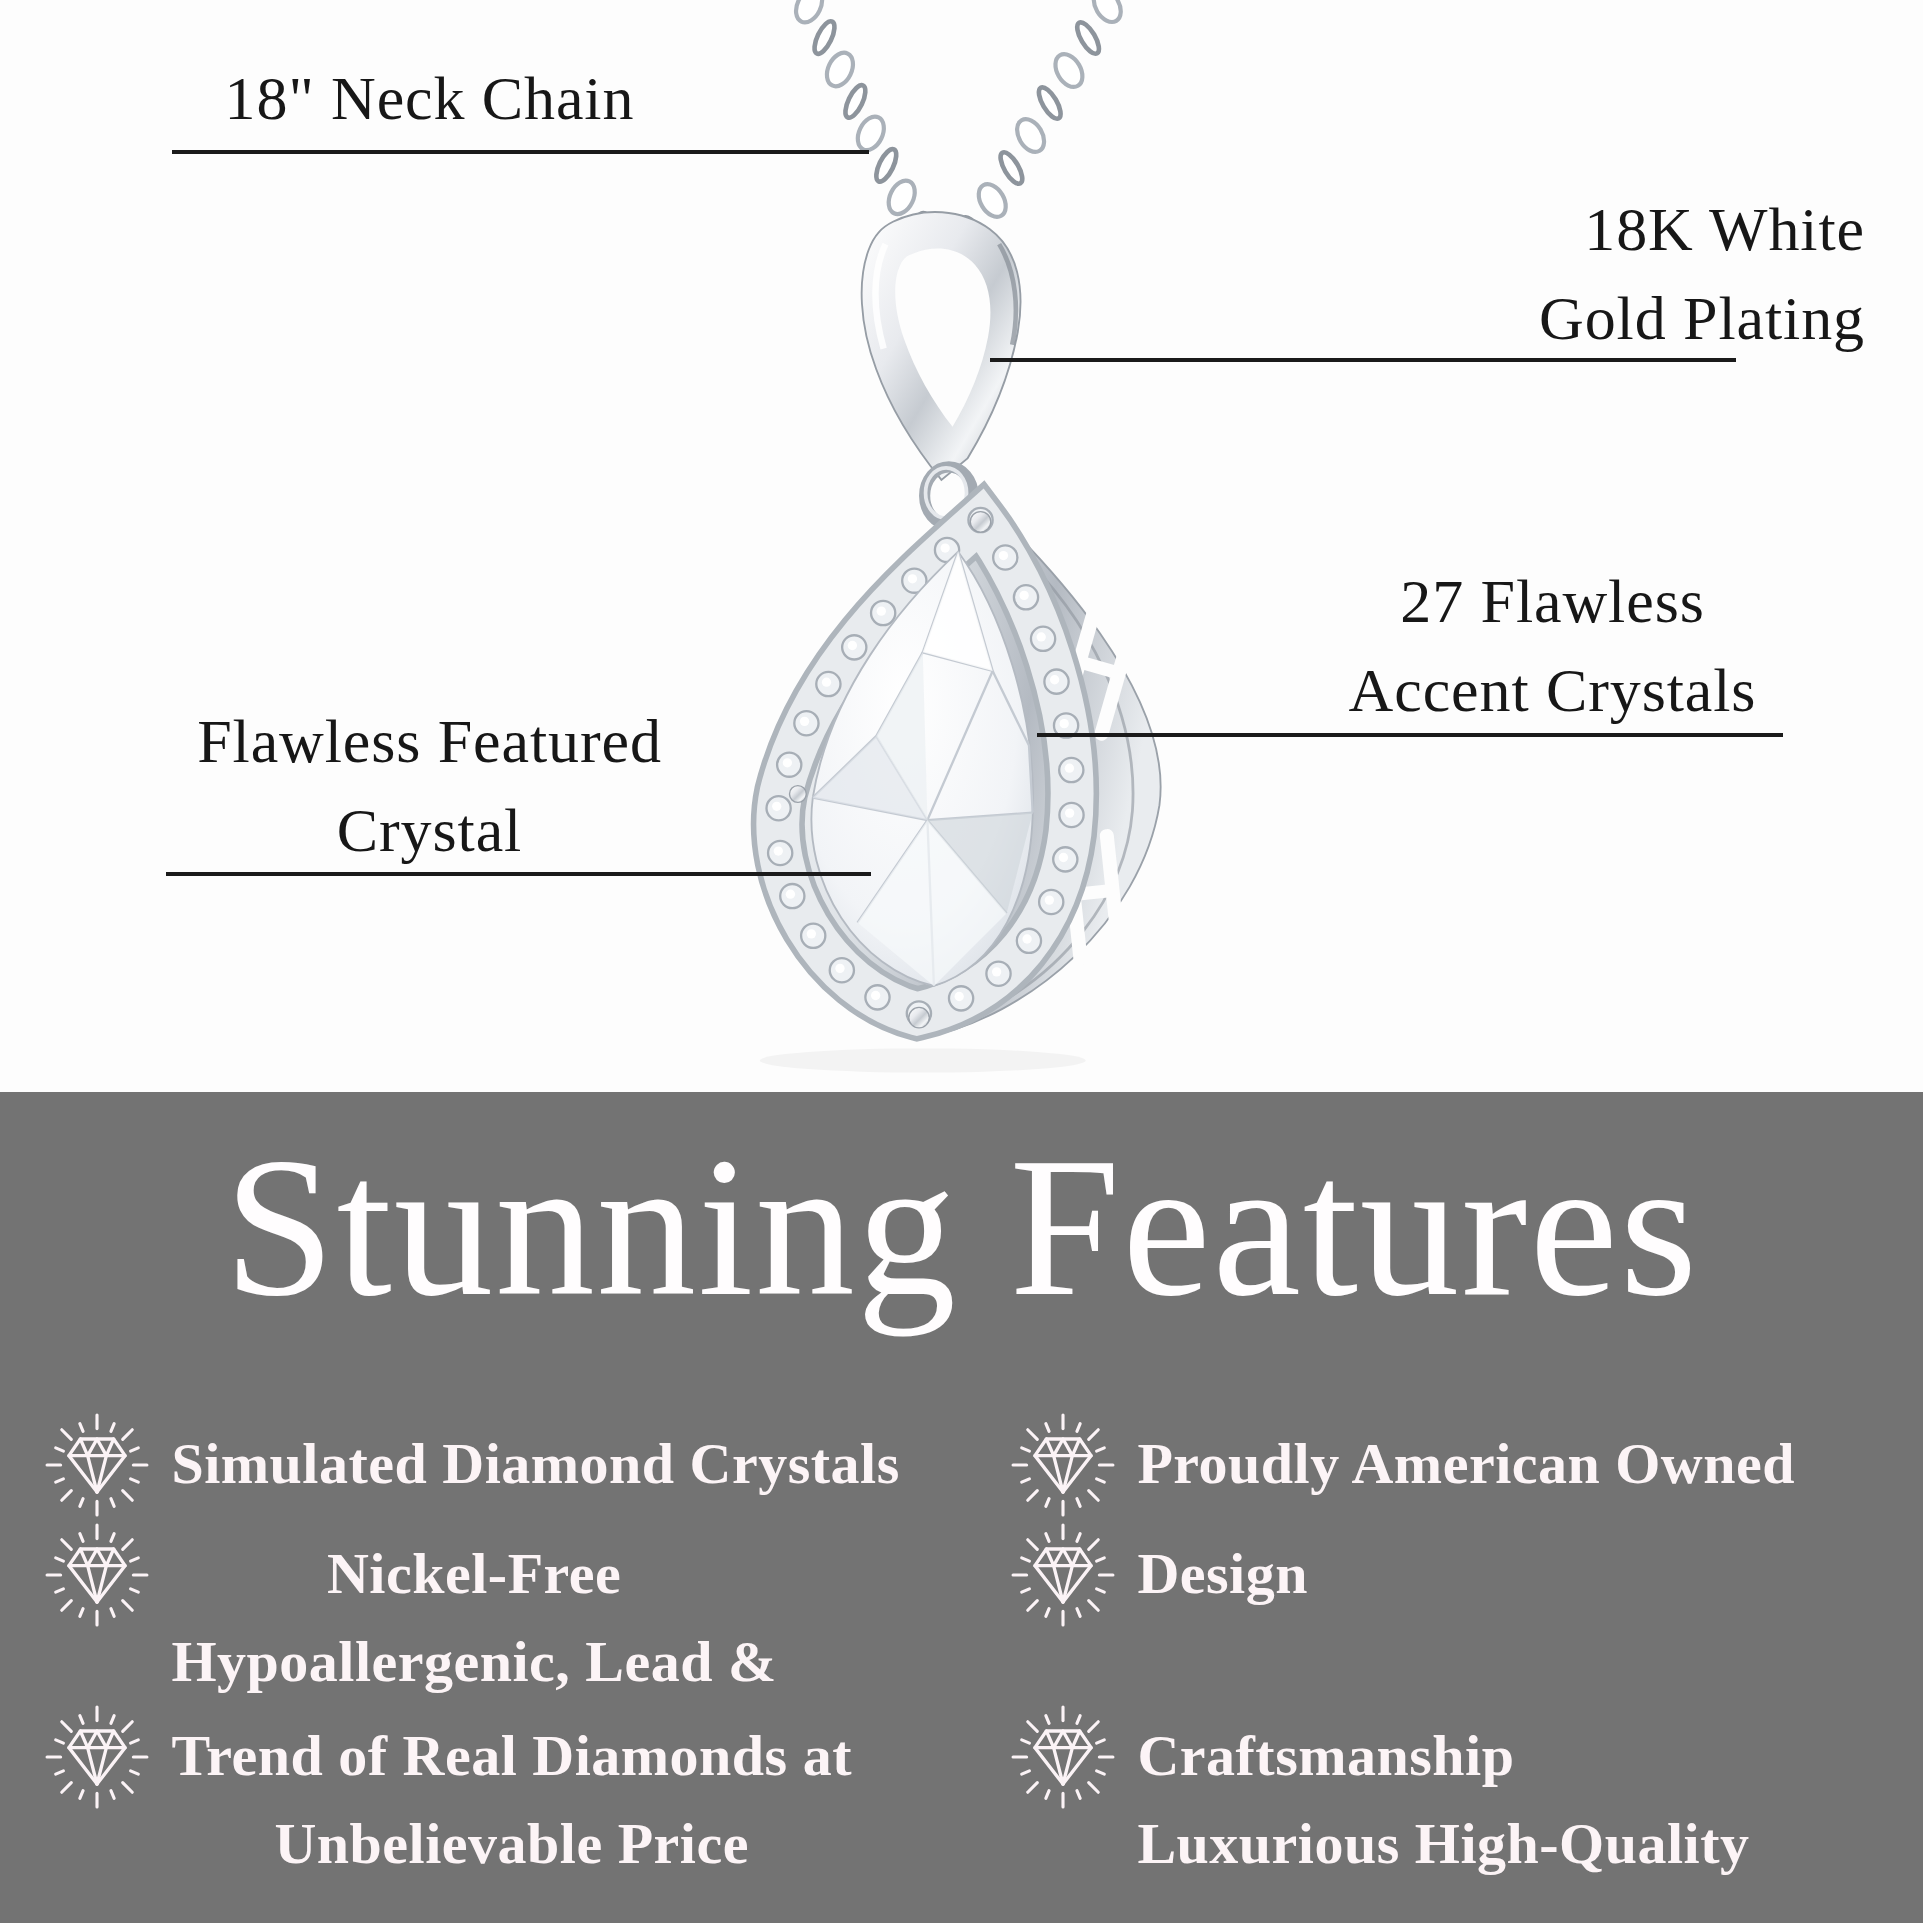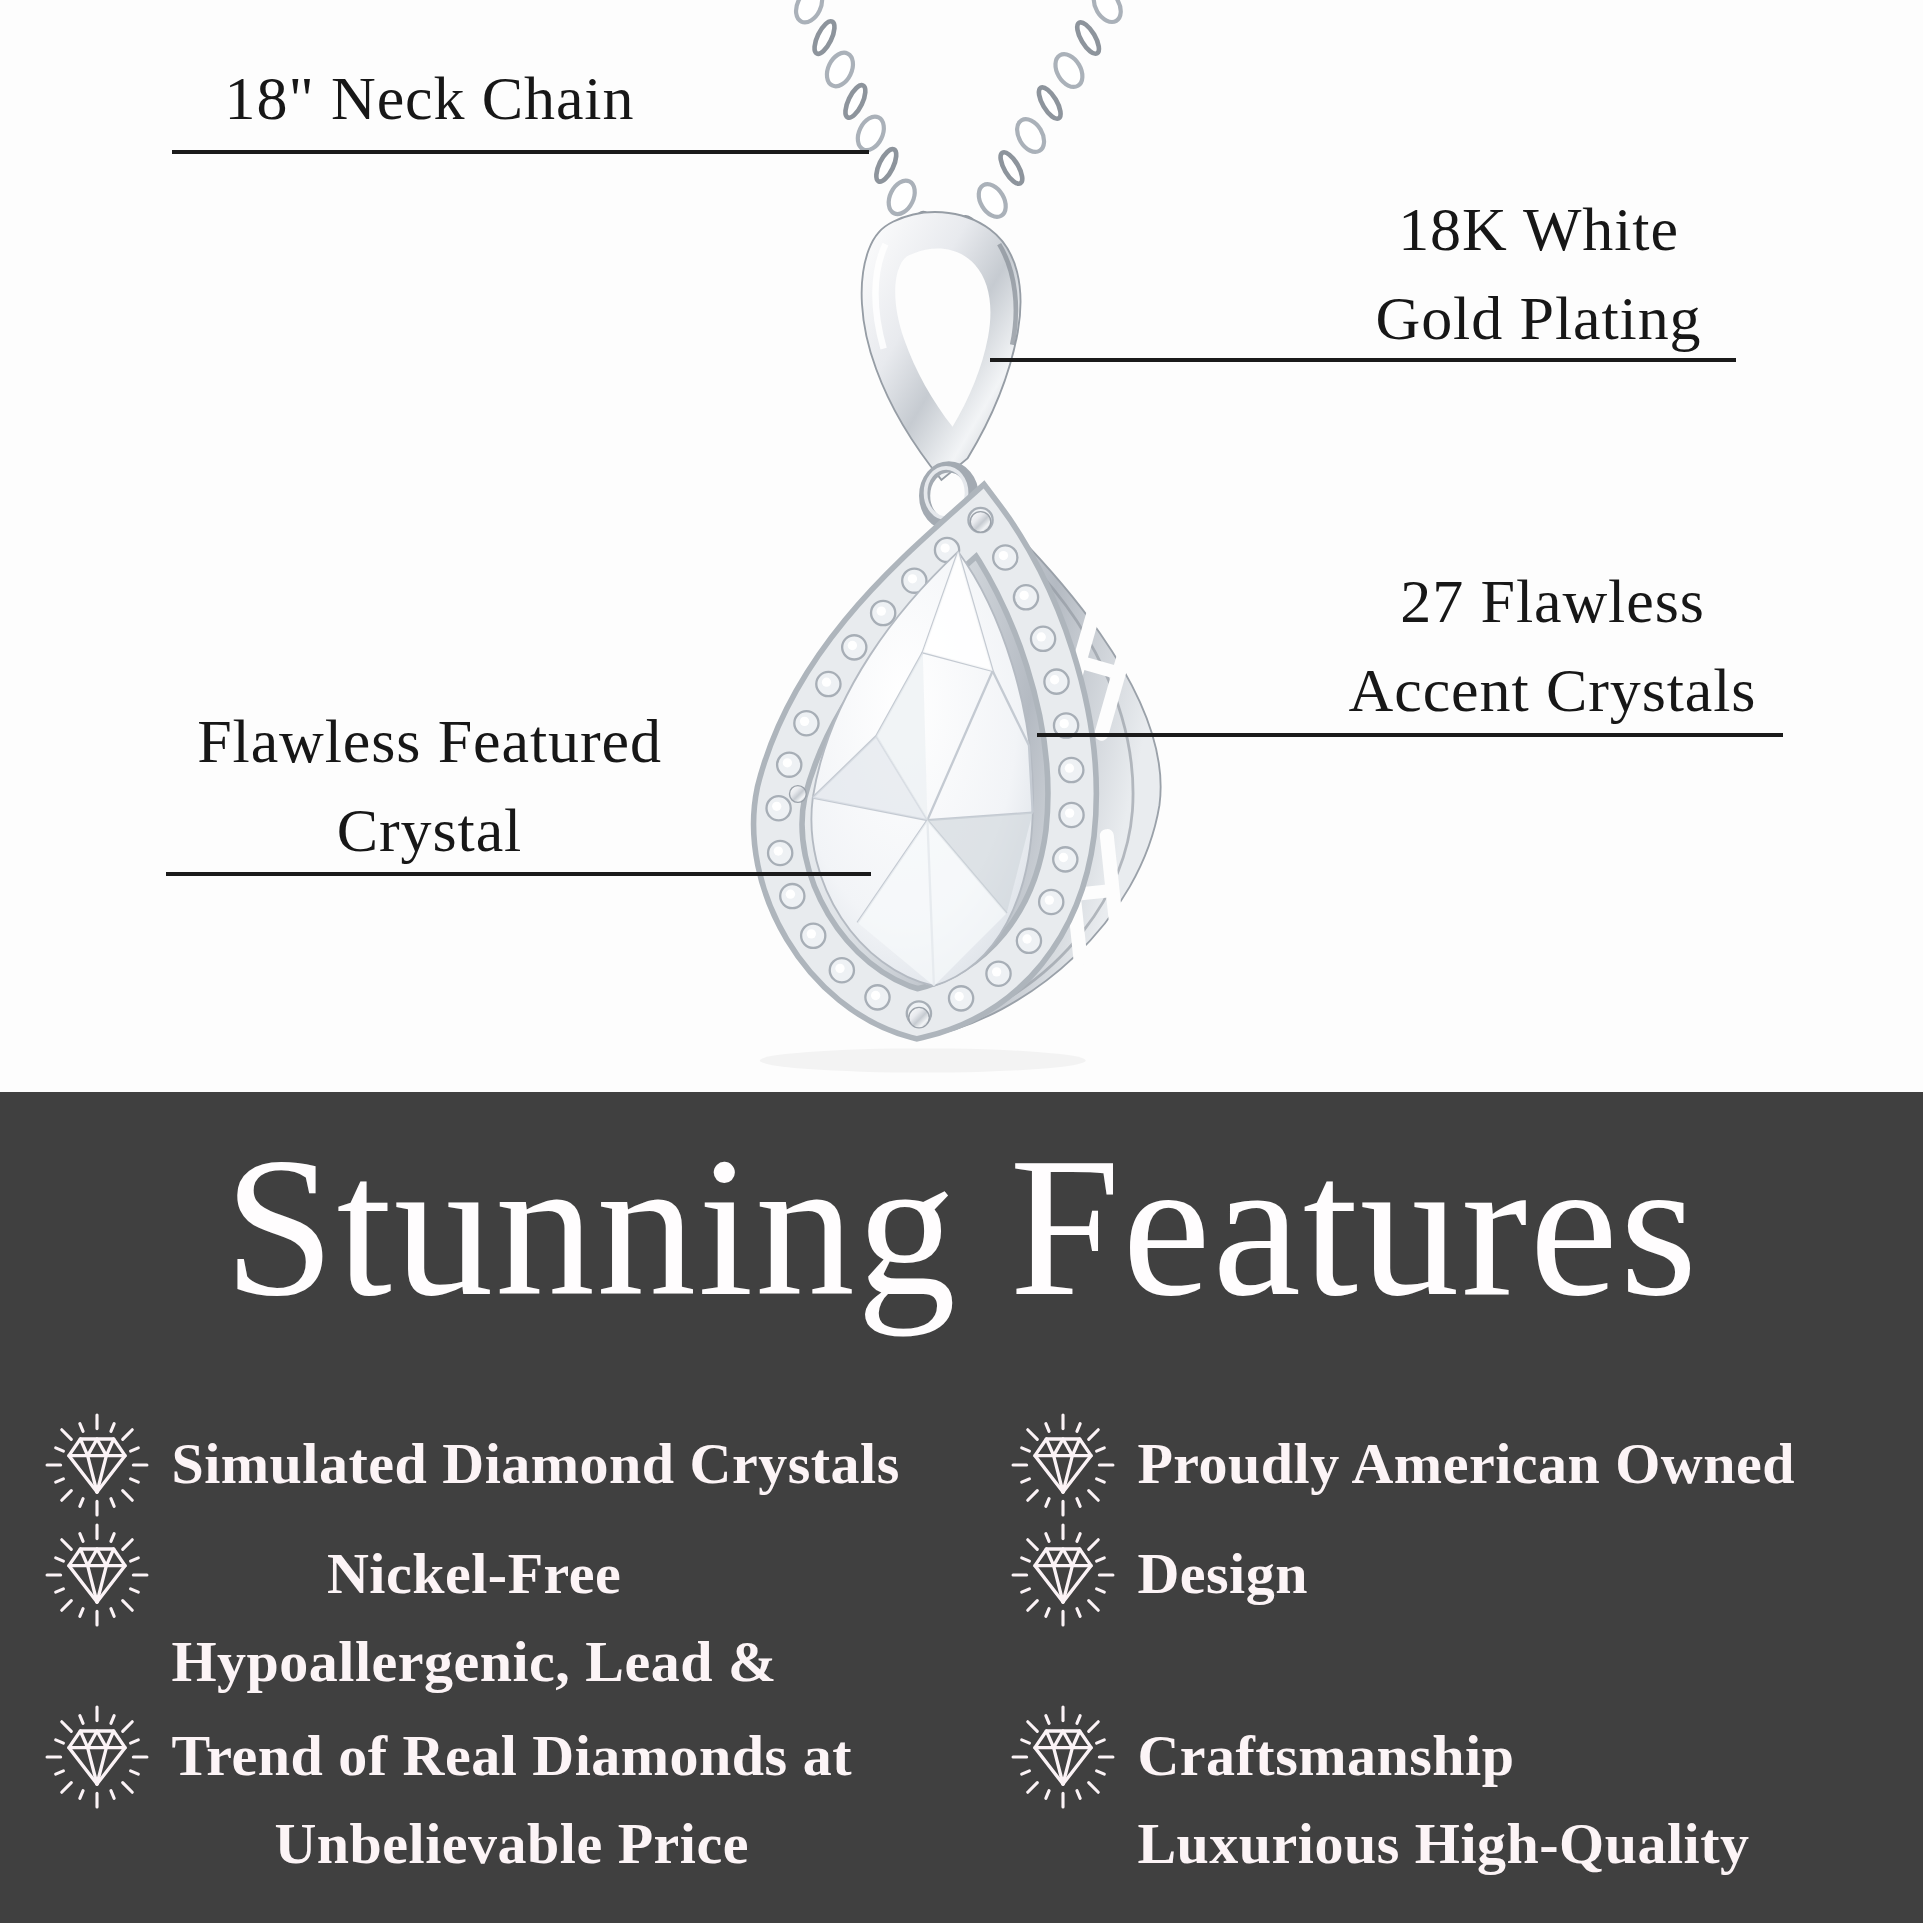--- a/index.html
+++ b/index.html
@@ -203,40 +203,40 @@
       <circle cx="296" cy="852" r="9"></circle>
       <circle cx="426" cy="1092" r="11"></circle>
     </g>
   </svg>
 
   <div class="callout" style="left:103px;top:54px;width:653px;">
     <span>18" Neck Chain</span>
   </div>
   <div class="callout-line" style="left:172px;top:150px;width:697px;"></div>
 
-  <div class="callout" style="left:1212px;top:185px;width:653px;">
+  <div class="callout" style="left:1212px;top:185px;width:653px;text-align:right;">
     <span>18K White</span>
     <span>Gold Plating</span>
   </div>
   <div class="callout-line" style="left:990px;top:358px;width:746px;"></div>
 
   <div class="callout" style="left:1226px;top:557px;width:653px;">
     <span>27 Flawless</span>
     <span>Accent Crystals</span>
   </div>
   <div class="callout-line" style="left:1037px;top:733px;width:746px;"></div>
 
   <div class="callout" style="left:103px;top:697px;width:653px;text-align:center;">
     <span>Flawless Featured</span>
     <span>Crystal</span>
   </div>
   <div class="callout-line" style="left:166px;top:872px;width:705px;"></div>
 </div>
 
-<div class="features-section" style="background: #404040;">
+<div class="features-section" style="background: #737373;">
   <h1 class="features-title">Stunning Features</h1>
 
   <svg width="0" height="0" style="position:absolute">
     <defs>
       <g id="spark" stroke="currentColor" fill="none" stroke-linecap="round">
         <g stroke-width="3">
           <line x1="35" y1="0" x2="48" y2="0"></line>
             <line x1="24.7" y1="24.7" x2="33.9" y2="33.9"></line>
           <line x1="0" y1="35" x2="0" y2="48"></line>
             <line x1="-24.7" y1="24.7" x2="-33.9" y2="33.9"></line>

